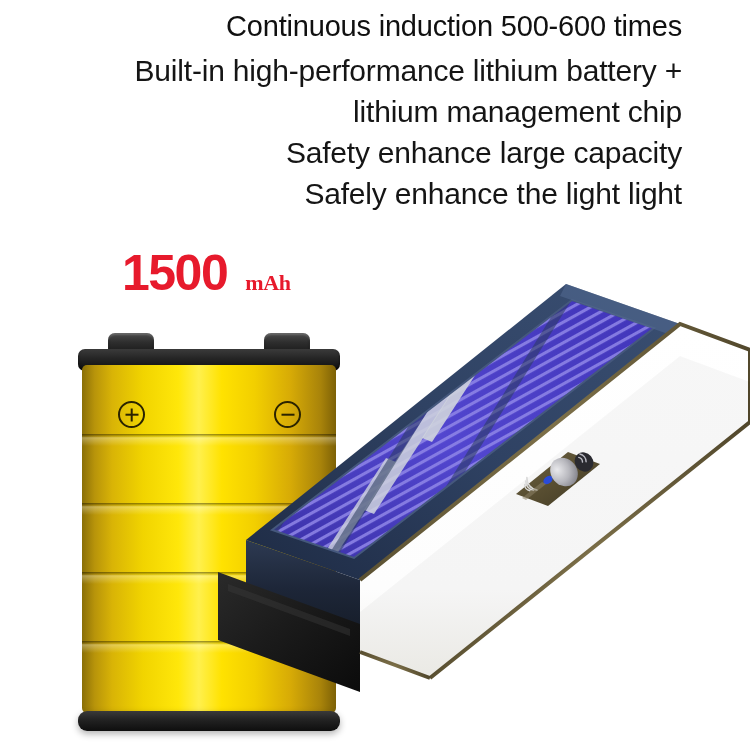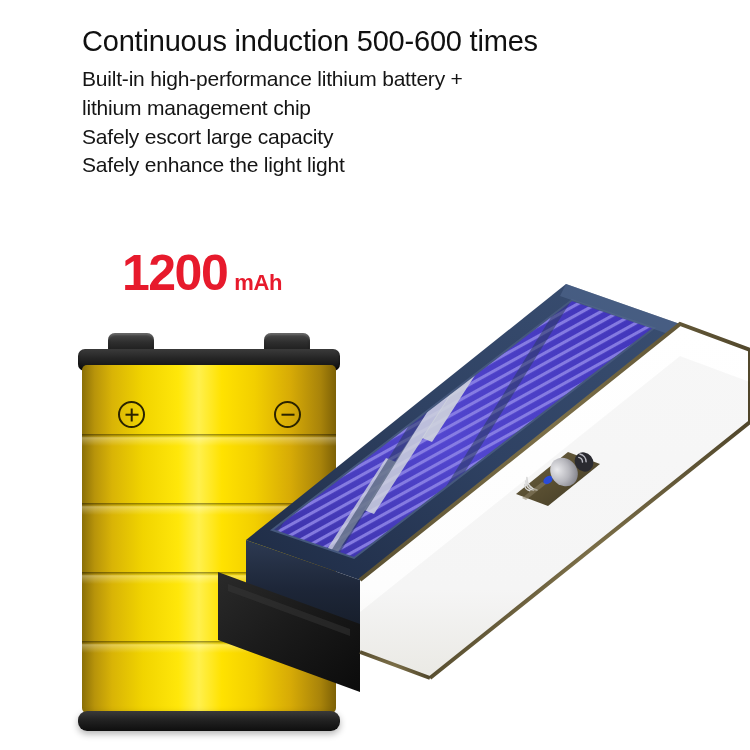--- a/index.html
+++ b/index.html
@@ -4,40 +4,40 @@
 <style>
   html,body{margin:0;padding:0;}
   body{
     width:750px;height:750px;background:#ffffff;overflow:hidden;
     font-family:"Liberation Sans",sans-serif;
     -webkit-font-smoothing:antialiased;
   }
   #stage{position:relative;width:750px;height:750px;background:#fff;overflow:hidden;}
 
   
-  .copy{position:absolute;left:82px;top:25px;width:600px;}
+  .copy{position:absolute;left:82px;top:10px;width:600px;text-align:right;}
   .headline{
     font-size:29px;color:#101010;line-height:1.14;letter-spacing:-0.2px;
     white-space:nowrap;
   }
   .subline{
-    font-size:21px;color:#151515;line-height:1.37;letter-spacing:-0.2px;
+    font-size:30px;color:#151515;line-height:1.37;letter-spacing:-0.2px;
     white-space:nowrap;
   }
   .subline.first{margin-top:7px;}
 
   
   .capacity{position:absolute;left:122px;top:248px;display:flex;align-items:baseline;}
   .cap-num{
     font-size:50px;font-weight:bold;color:#e71a2c;letter-spacing:-1.5px;
     line-height:1;
   }
   .cap-unit{
     font-size:22px;font-weight:bold;color:#e71a2c;letter-spacing:-0.4px;
-    margin-left:7px;line-height:1;
+    margin-left:18px;line-height:1;font-family:Liberation Serif, serif;
   }
 
   
   .battery{position:absolute;left:78px;top:333px;width:262px;height:398px;}
 
   .bat-post{
     position:absolute;top:0;width:46px;height:22px;border-radius:7px 7px 3px 3px;
     background:linear-gradient(180deg,#4c4c4c 0%,#2e2e2e 42%,#161616 100%);
     box-shadow:inset 0 -2px 3px rgba(0,0,0,.6), inset 0 2px 2px rgba(255,255,255,.18);
   }
@@ -106,26 +106,26 @@
 </style>
 </head>
 <body>
 
 <div id="stage">
 
   <div class="copy">
     <div class="headline">Continuous induction 500-600 times</div>
     <div class="subline first">Built-in high-performance lithium battery +</div>
     <div class="subline">lithium management chip</div>
-    <div class="subline">Safely escort large capacity</div>
+    <div class="subline">Safety enhance large capacity</div>
     <div class="subline">Safely enhance the light light</div>
   </div>
 
   <div class="capacity">
-    <span class="cap-num">1200</span>
+    <span class="cap-num">1500</span>
     <span class="cap-unit">mAh</span>
   </div>
 
   <div class="battery">
     <div class="bat-post p"></div>
     <div class="bat-post n"></div>
     <div class="bat-cap"></div>
     <div class="bat-body">
       <div class="band b1"></div>
       <div class="bandhl h1"></div>

